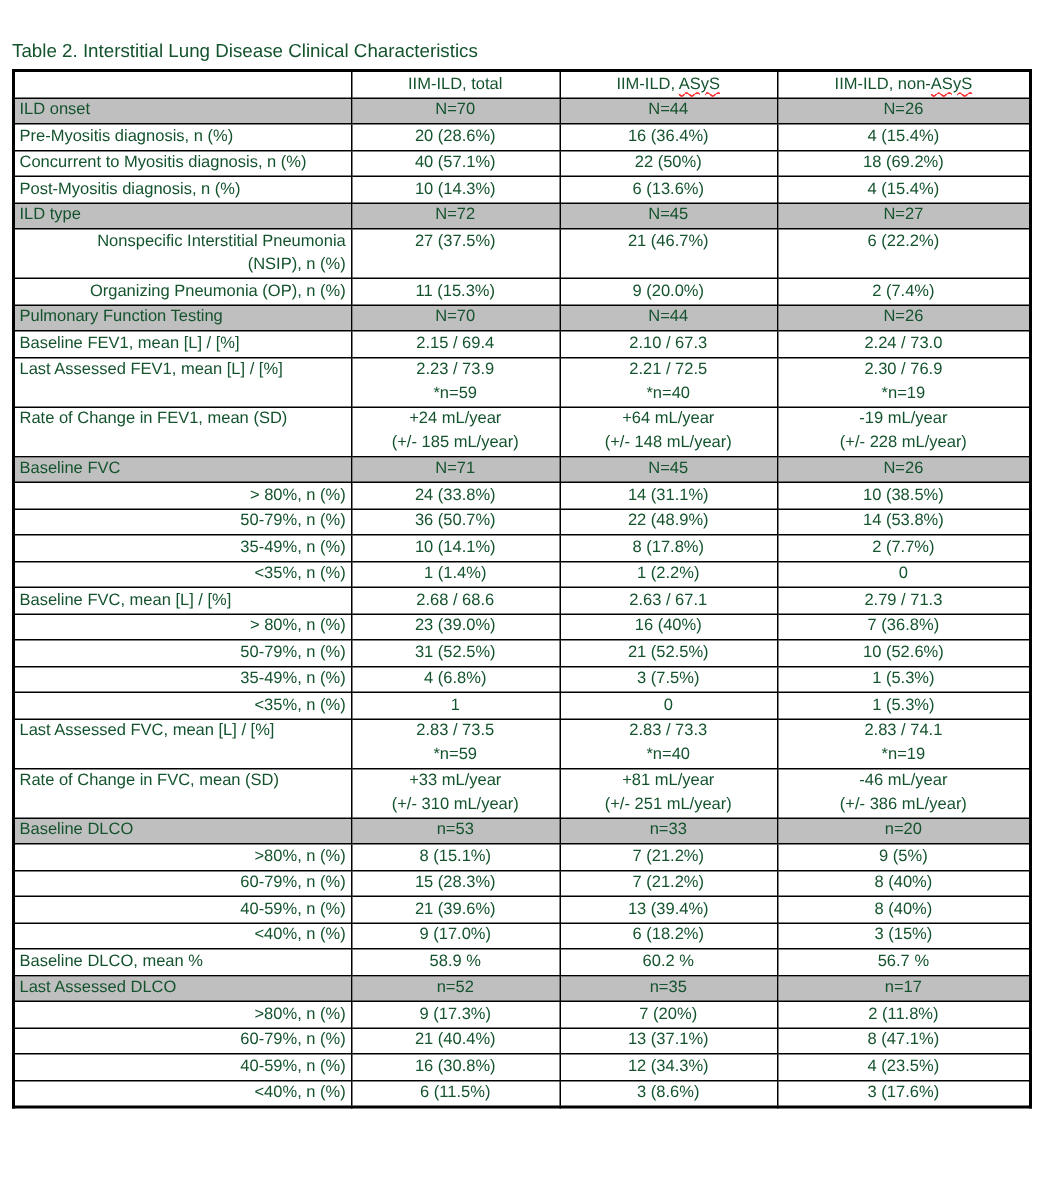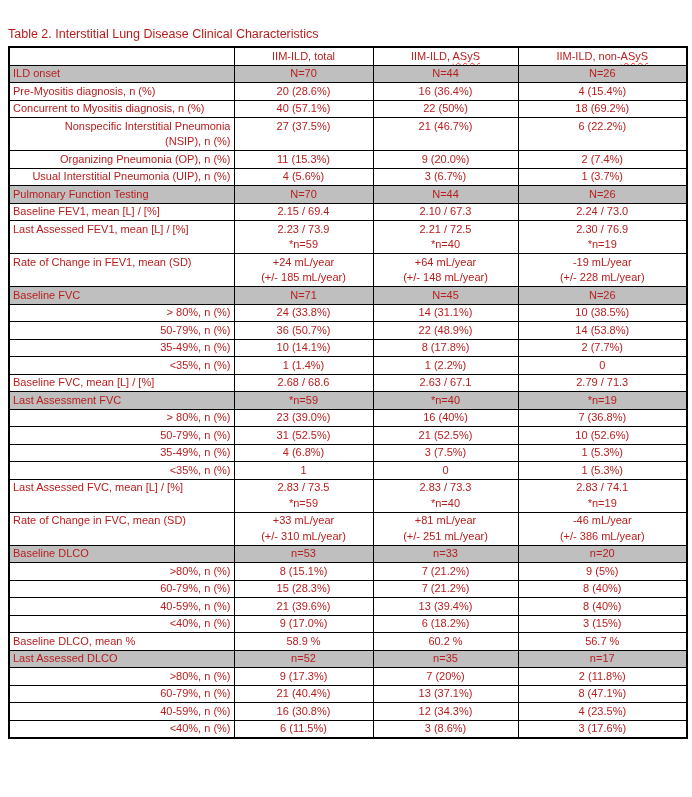--- a/index.html
+++ b/index.html
@@ -6,21 +6,21 @@
     --section-bg:#bfbfbf;
     --border-color:#000000;
     --squiggle-color:#ff2a2a;
   }
   html,body{margin:0;padding:0;background:#ffffff;}
   .page{
     position:relative;
     width:692px;height:797px;
     background:#ffffff;
     font-family:"Liberation Sans", sans-serif;
-    color:#b91c1c;
+    color:#14532d;
     overflow:hidden;
   }
   .title{
     position:absolute;
     left:8px;top:27px;
     font-size:12.5px;
     line-height:15px;
     white-space:nowrap;
   }
   table.ild{
@@ -88,37 +88,43 @@
           <td class="val">16 (36.4%)</td>
           <td class="val">4 (15.4%)</td>
         </tr>
         <tr>
           <td class="label left">Concurrent to Myositis diagnosis, n (%)</td>
           <td class="val">40 (57.1%)</td>
           <td class="val">22 (50%)</td>
           <td class="val">18 (69.2%)</td>
         </tr>
         <tr>
+          <td class="label left">Post-Myositis diagnosis, n (%)</td>
+          <td class="val">10 (14.3%)</td>
+          <td class="val">6 (13.6%)</td>
+          <td class="val">4 (15.4%)</td>
+        </tr>
+        <tr class="section">
+          <td class="label left">ILD type</td>
+          <td class="val">N=72</td>
+          <td class="val">N=45</td>
+          <td class="val">N=27</td>
+        </tr>
+        <tr>
           <td class="label right">Nonspecific Interstitial Pneumonia
 (NSIP), n (%)</td>
           <td class="val">27 (37.5%)</td>
           <td class="val">21 (46.7%)</td>
           <td class="val">6 (22.2%)</td>
         </tr>
         <tr>
           <td class="label right">Organizing Pneumonia (OP), n (%)</td>
           <td class="val">11 (15.3%)</td>
           <td class="val">9 (20.0%)</td>
           <td class="val">2 (7.4%)</td>
-        </tr>
-        <tr>
-          <td class="label right">Usual Interstitial Pneumonia (UIP), n (%)</td>
-          <td class="val">4 (5.6%)</td>
-          <td class="val">3 (6.7%)</td>
-          <td class="val">1 (3.7%)</td>
         </tr>
         <tr class="section">
           <td class="label left">Pulmonary Function Testing</td>
           <td class="val">N=70</td>
           <td class="val">N=44</td>
           <td class="val">N=26</td>
         </tr>
         <tr>
           <td class="label left">Baseline FEV1, mean [L] / [%]</td>
           <td class="val">2.15 / 69.4</td>
@@ -172,26 +178,20 @@
           <td class="val">1 (1.4%)</td>
           <td class="val">1 (2.2%)</td>
           <td class="val">0</td>
         </tr>
         <tr>
           <td class="label left">Baseline FVC, mean [L] / [%]</td>
           <td class="val">2.68 / 68.6</td>
           <td class="val">2.63 / 67.1</td>
           <td class="val">2.79 / 71.3</td>
         </tr>
-        <tr class="section">
-          <td class="label left">Last Assessment FVC</td>
-          <td class="val">*n=59</td>
-          <td class="val">*n=40</td>
-          <td class="val">*n=19</td>
-        </tr>
         <tr>
           <td class="label right">&gt; 80%, n (%)</td>
           <td class="val">23 (39.0%)</td>
           <td class="val">16 (40%)</td>
           <td class="val">7 (36.8%)</td>
         </tr>
         <tr>
           <td class="label right">50-79%, n (%)</td>
           <td class="val">31 (52.5%)</td>
           <td class="val">21 (52.5%)</td>

